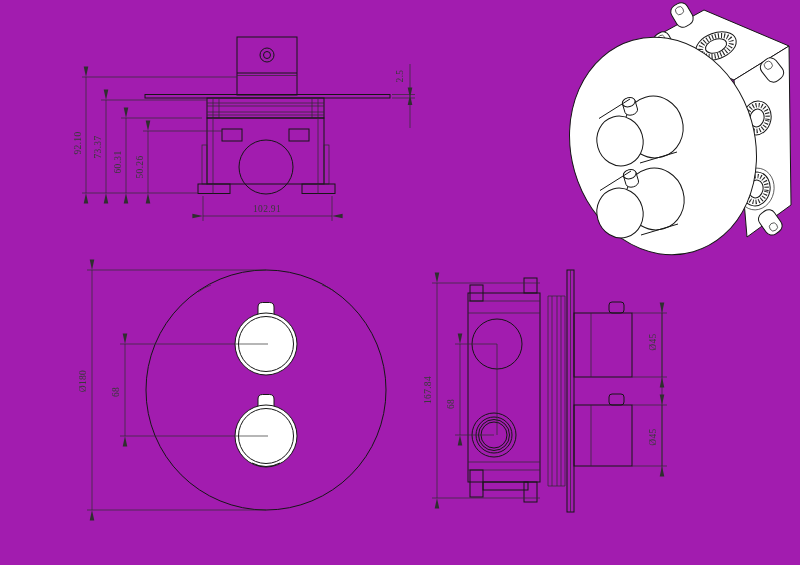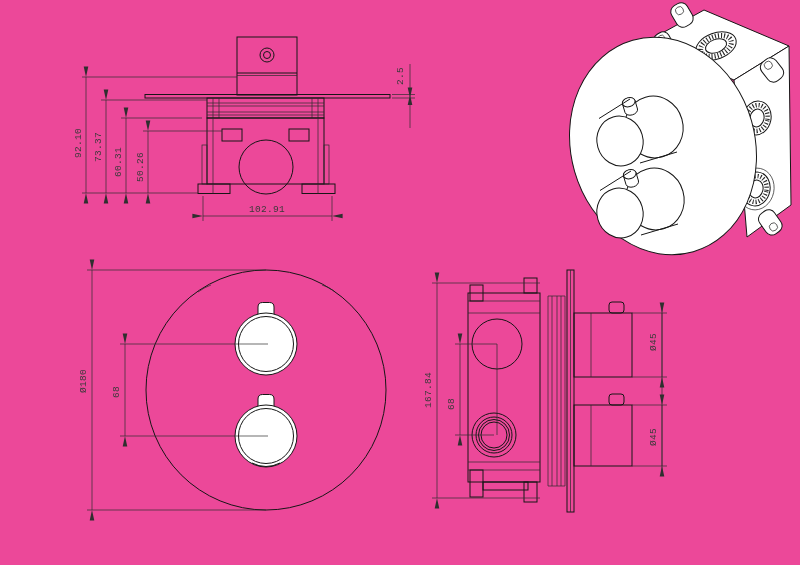--- a/index.html
+++ b/index.html
@@ -1,17 +1,17 @@
 <!DOCTYPE html>
 <html><head>
 <meta charset="utf-8">
 <style>
   html,body{margin:0;padding:0;background:#fff;}
-  .page{position:relative;width:800px;height:565px;background:#ec4899;overflow:hidden;
-        font-family:Liberation Mono, monospace;}
+  .page{position:relative;width:800px;height:565px;background:#a21caf;overflow:hidden;
+        font-family:Liberation Serif, serif;}
   svg{display:block;}
   .geo{stroke:#161616;stroke-width:1;fill:none;}
   .geo-thin{stroke:#2c2c2c;stroke-width:.7;fill:none;}
   .white{fill:#ffffff;}
   .dim{stroke:#2f2f2f;stroke-width:.7;fill:none;}
   .dimtxt{font-size:9.5px;fill:#3a3a3a;letter-spacing:.3px;}
   .thread{stroke:#2a2a2a;fill:none;}
 </style>
 </head>
 <body>

